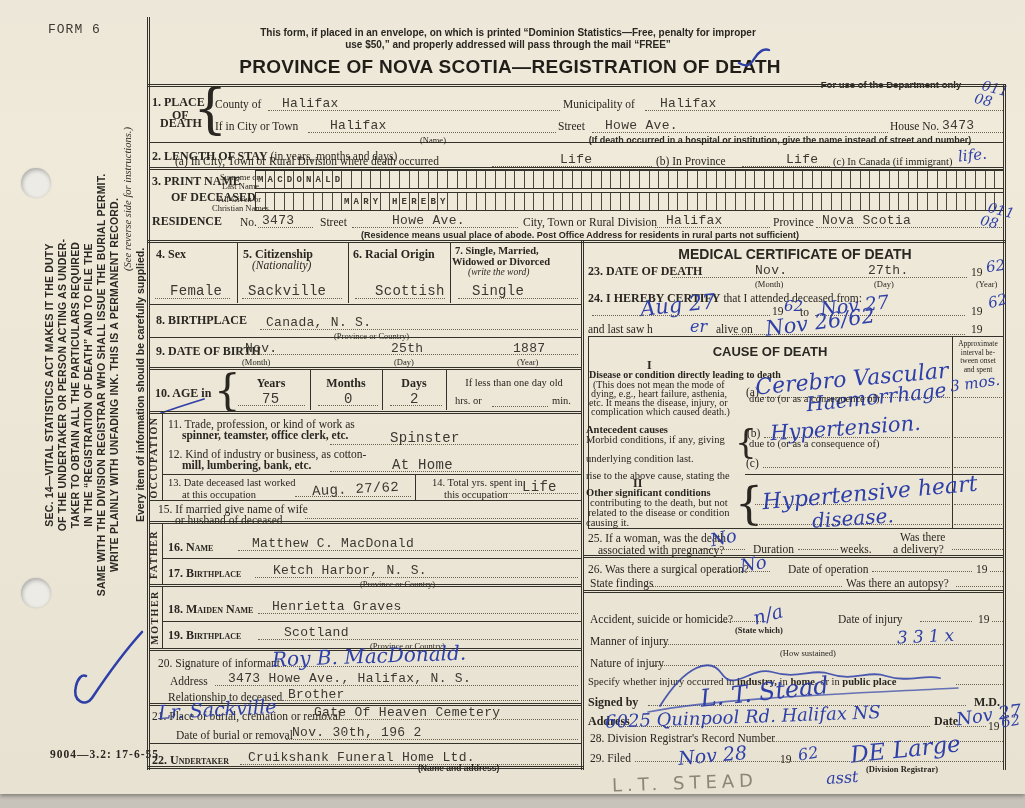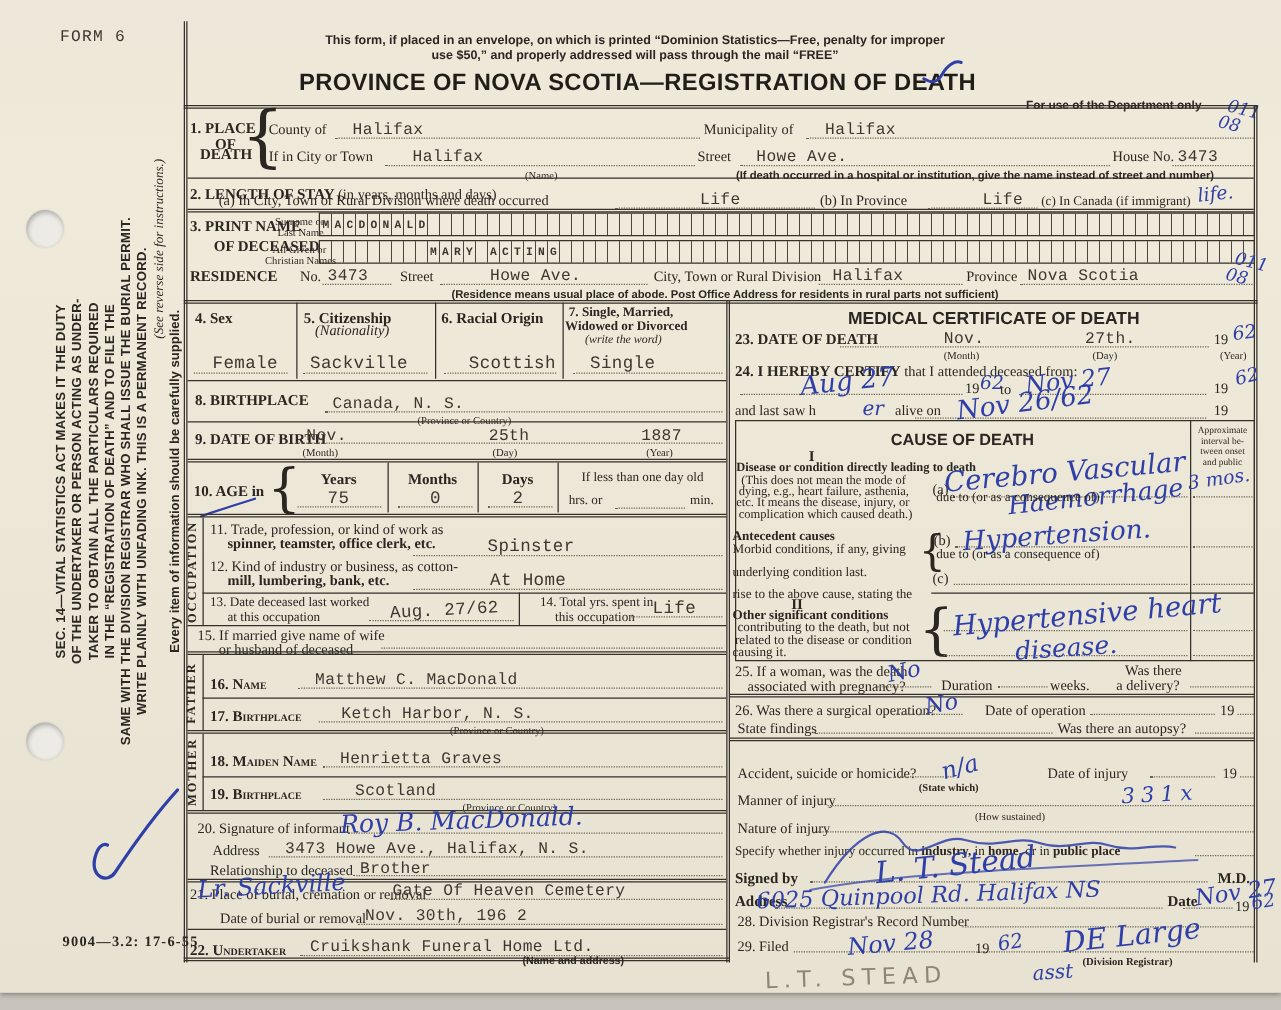--- a/index.html
+++ b/index.html
@@ -115,21 +115,21 @@
 
   <span class="fb fs12" style="left:152px;top:174px">3. PRINT NAME</span>
   <span class="fb fs12" style="left:171px;top:190px">OF DECEASED</span>
   <span class="f fs8" style="left:220px;top:172px">Surname or</span>
   <span class="f fs8" style="left:222px;top:181px">Last Name</span>
   <span class="f fs8" style="left:218px;top:194px">All Given or</span>
   <span class="f fs8" style="left:212px;top:203px">Christian Names</span>
   <div class="grid" style="left:255px;top:170px;width:749px"></div>
   <div class="grid" style="left:255px;top:192px;width:749px"></div>
   <span class="gl" style="left:258px;top:175px">MACDONALD</span>
-  <span class="gl" style="left:344px;top:197px">MARY ACTING</span>
+  <span class="gl" style="left:344px;top:197px">MARY HEREBY</span>
   <span class="fb fs12" style="left:152px;top:214px">RESIDENCE</span>
   <span class="f" style="left:240px;top:216px">No.</span>
   <div class="dot" style="left:258px;top:227px;width:55px"></div>
   <span class="t" style="left:262px;top:213px">3473</span>
   <span class="f" style="left:320px;top:216px">Street</span>
   <div class="dot" style="left:352px;top:227px;width:166px"></div>
   <span class="t" style="left:392px;top:213px">Howe Ave.</span>
   <span class="f" style="left:523px;top:216px">City, Town or Rural Division</span>
   <div class="dot" style="left:655px;top:227px;width:115px"></div>
   <span class="t" style="left:666px;top:213px">Halifax</span>
@@ -312,21 +312,21 @@
   <div class="dot" style="left:732px;top:334px;width:233px"></div>
   <span class="h" style="left:765px;top:310px;font-size:21px;transform:rotate(-7deg)">Nov 26/62</span>
   <span class="f" style="left:971px;top:323px">19</span>
 
   <div style="position:absolute;left:588px;top:336px;width:416px;height:193px;border:1.5px solid #34302a;box-sizing:border-box"></div>
   <div class="vln" style="left:952px;top:336px;height:193px"></div>
   <div class="f ctr" style="position:absolute;left:952px;top:340px;width:52px;font-size:7.5px;line-height:8.5px">
     <div>Approximate</div>
     <div>interval be-</div>
     <div>tween onset</div>
-    <div>and public</div>
+    <div>and spent</div>
   </div>
   <div class="note ctr" style="left:588px;top:344px;width:364px;font-size:13px">CAUSE OF DEATH</div>
   <span class="fb fs12" style="left:647px;top:358px">I</span>
   <span class="fb fs10" style="left:589px;top:369px">Disease or condition directly leading to death</span>
   <span class="f fs10" style="left:593px;top:379px">(This does not mean the mode of</span>
   <span class="f fs10" style="left:591px;top:388px">dying, e.g., heart failure, asthenia,</span>
   <span class="f fs10" style="left:589px;top:397px">etc.  It means the disease, injury, or</span>
   <span class="f fs10" style="left:591px;top:406px">complication which caused death.)</span>
   <span class="f" style="left:746px;top:386px">(a)</span>
   <div class="dot" style="left:762px;top:397px;width:188px"></div>

